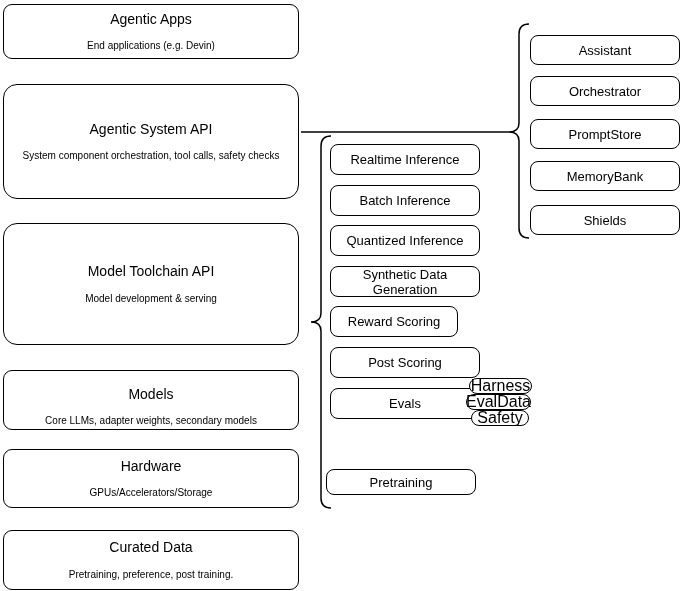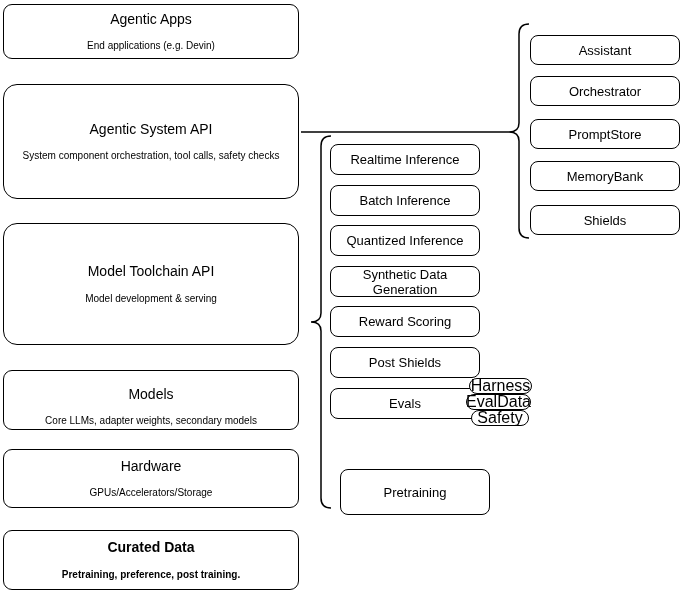--- a/index.html
+++ b/index.html
@@ -50,47 +50,47 @@
   <div class="node lbox" style="left:3px; top:370px; width:296px; height:60px;justify-content:flex-end;">
     <div class="title">Models</div>
     <div class="subtitle">Core LLMs, adapter weights, secondary models</div>
   </div>
 
   <div class="node lbox" style="left:3px; top:449px; width:296px; height:59px;">
     <div class="title">Hardware</div>
     <div class="subtitle">GPUs/Accelerators/Storage</div>
   </div>
 
-  <div class="node lbox" style="left:3px; top:530px; width:296px; height:60px;font-weight:bold;">
+  <div class="node lbox" style="left:3px; top:530px; width:296px; height:60px;">
     <div class="title">Curated Data</div>
     <div class="subtitle">Pretraining, preference, post training.</div>
   </div>
 
   <div class="node mbox" style="left:330px; top:144px; width:150px; height:31px;">
     <span>Realtime Inference</span>
   </div>
   <div class="node mbox" style="left:330px; top:185px; width:150px; height:31px;">
     <span>Batch Inference</span>
   </div>
   <div class="node mbox" style="left:330px; top:225px; width:150px; height:31px;">
     <span>Quantized Inference</span>
   </div>
   <div class="node mbox" style="left:330px; top:266px; width:150px; height:31px;">
     <span>Synthetic Data Generation</span>
   </div>
-  <div class="node mbox" style="left:330px; top:306px; width:150px; height:31px;">
+  <div class="node mbox" style="left:330px; top:306px; width:128px; height:31px;">
     <span>Reward Scoring</span>
   </div>
   <div class="node mbox" style="left:330px; top:347px; width:150px; height:31px;">
-    <span>Post Shields</span>
+    <span>Post Scoring</span>
   </div>
   <div class="node mbox" style="left:330px; top:388px; width:150px; height:31px;">
     <span>Evals</span>
   </div>
-  <div class="node mbox" style="left:340px; top:469px; width:150px; height:46px;">
+  <div class="node mbox" style="left:326px; top:469px; width:150px; height:26px;">
     <span>Pretraining</span>
   </div>
 
   <div class="node rbox" style="left:530px; top:35px; width:150px; height:30px;">
     <span>Assistant</span>
   </div>
   <div class="node rbox" style="left:530px; top:76px; width:150px; height:30px;">
     <span>Orchestrator</span>
   </div>
   <div class="node rbox" style="left:530px; top:119px; width:150px; height:30px;">

